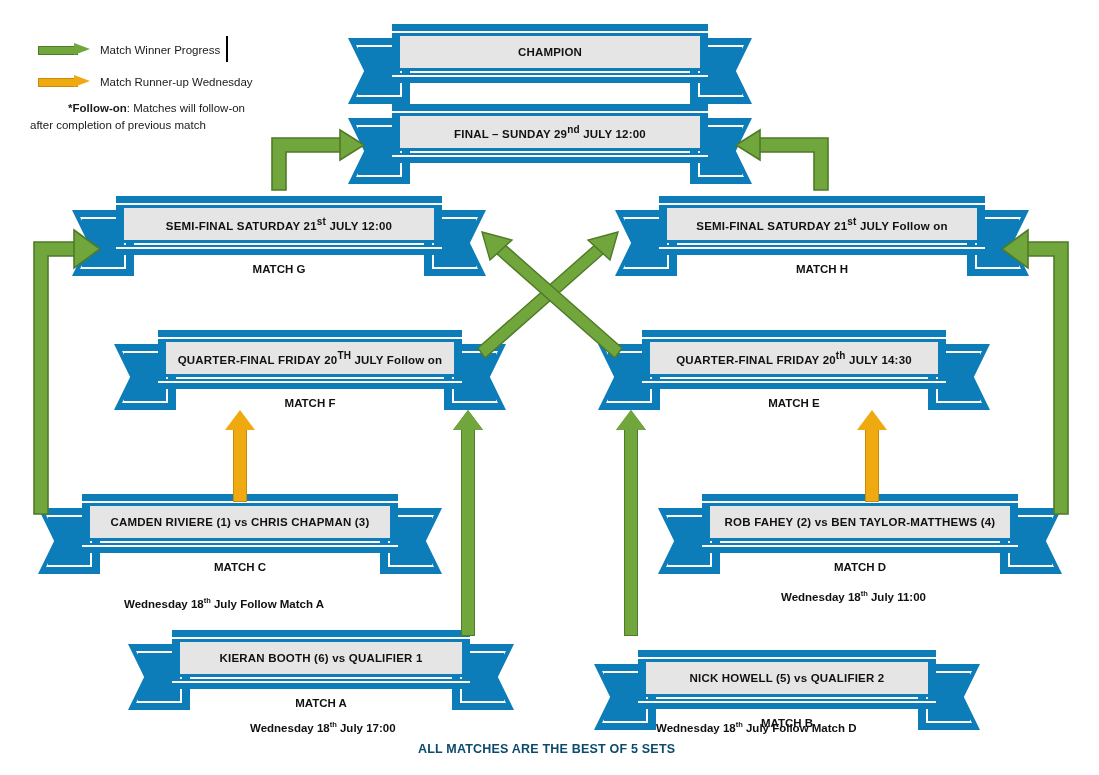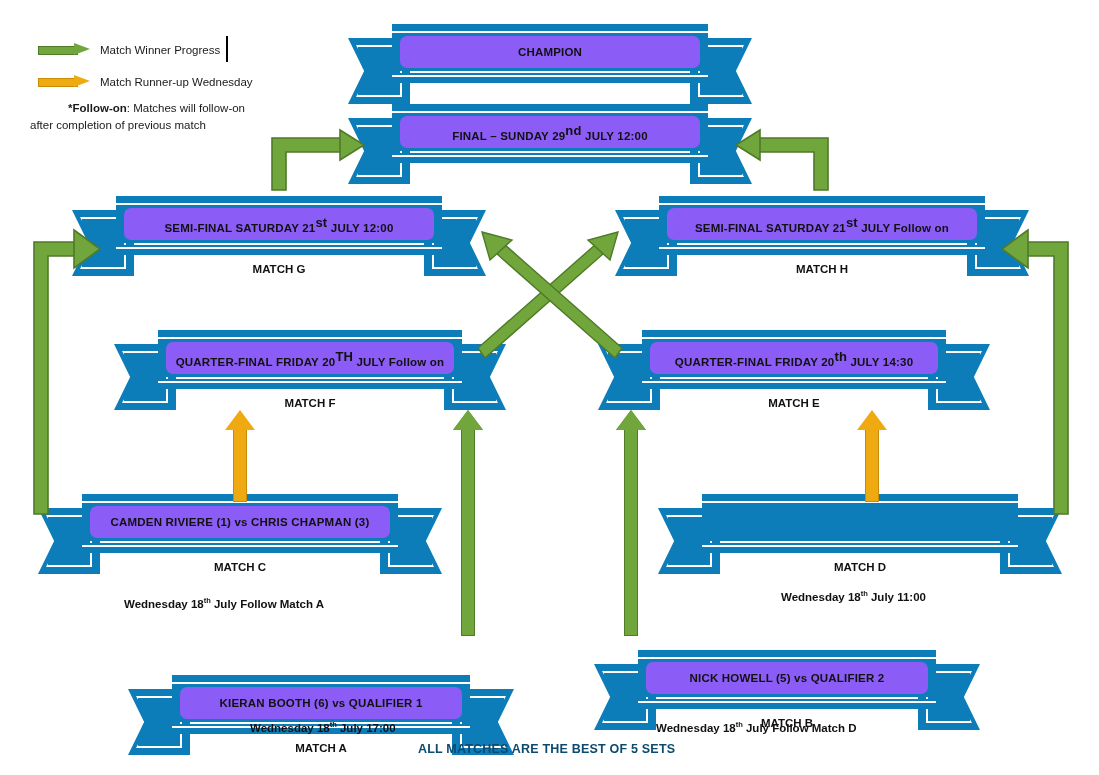--- a/index.html
+++ b/index.html
@@ -28,23 +28,23 @@
   .rb-tail.left{left:0;clip-path:polygon(0 0,100% 0,100% 100%,0 100%,26% 50%);}
   .rb-tail.right{right:0;clip-path:polygon(0 0,100% 0,74% 50%,100% 100%,0 100%);}
   .rb-tail .inner{position:absolute;left:8px;right:8px;top:7px;bottom:7px;
       border:2px solid #ffffff;box-sizing:border-box;}
   .rb-tail.left .inner{clip-path:polygon(0 0,100% 0,100% 100%,0 100%,30% 50%);}
   .rb-tail.right .inner{clip-path:polygon(0 0,100% 0,70% 50%,100% 100%,0 100%);}
   .rb-body{position:absolute;left:44px;right:44px;top:0;bottom:0;}
   .rb-cap{position:absolute;left:0;right:0;top:0;height:7px;background:#0d7dba;}
   .rb-mid{position:absolute;left:0;right:0;top:9px;height:38px;background:#0d7dba;}
   .rb-txtbox{position:absolute;left:8px;right:8px;top:12px;height:32px;
-      background:#8b5cf6;display:flex;align-items:center;justify-content:center;border-radius:7px;}
+      background:#e5e5e5;display:flex;align-items:center;justify-content:center;}
   .rb-txt{font-size:11.5px;font-weight:bold;letter-spacing:.2px;color:#111;white-space:nowrap;}
-  .rb-txt sup{font-size:13px;}
+  .rb-txt sup{font-size:10px;}
   .rb-low{position:absolute;left:0;right:0;top:49px;height:10px;background:#0d7dba;}
   .rb-lowline{position:absolute;left:0;right:0;top:51px;height:2px;background:#ffffff;}
   .rb-sub{position:absolute;left:0;right:0;top:60px;height:26px;
       display:flex;align-items:center;justify-content:center;
       font-size:11.5px;font-weight:bold;color:#111;}
   .rb-foot{position:absolute;font-size:11.5px;font-weight:bold;color:#111;white-space:nowrap;}
   .rb-foot sup{font-size:7.5px;}
 
   
   .vbar{position:absolute;}
@@ -223,28 +223,31 @@
   <div class="ribbon" style="left:658px;top:494px;width:404px;height:88px;">
     <div class="rb-tail left">
         <div class="inner"></div>
       </div>
     <div class="rb-tail right">
         <div class="inner"></div>
       </div>
     <div class="rb-body">
       <div class="rb-cap"></div>
         <div class="rb-mid"></div>
+      <div class="rb-txtbox">
+          <span class="rb-txt">ROB FAHEY (2) vs BEN TAYLOR-MATTHEWS (4)</span>
+        </div>
       <div class="rb-low"></div>
         <div class="rb-lowline"></div>
       <div class="rb-sub">MATCH D</div>
     </div>
   </div>
   <div class="rb-foot" style="left:781px;top:589px;"><span>Wednesday 18</span><sup>th</sup><span> July 11:00</span></div>
 
-  <div class="ribbon" style="left:128px;top:630px;width:386px;height:88px;margin-top:45px;">
+  <div class="ribbon" style="left:128px;top:630px;width:386px;height:88px;">
     <div class="rb-tail left">
         <div class="inner"></div>
       </div>
     <div class="rb-tail right">
         <div class="inner"></div>
       </div>
     <div class="rb-body">
       <div class="rb-cap"></div>
         <div class="rb-mid"></div>
       <div class="rb-txtbox">

